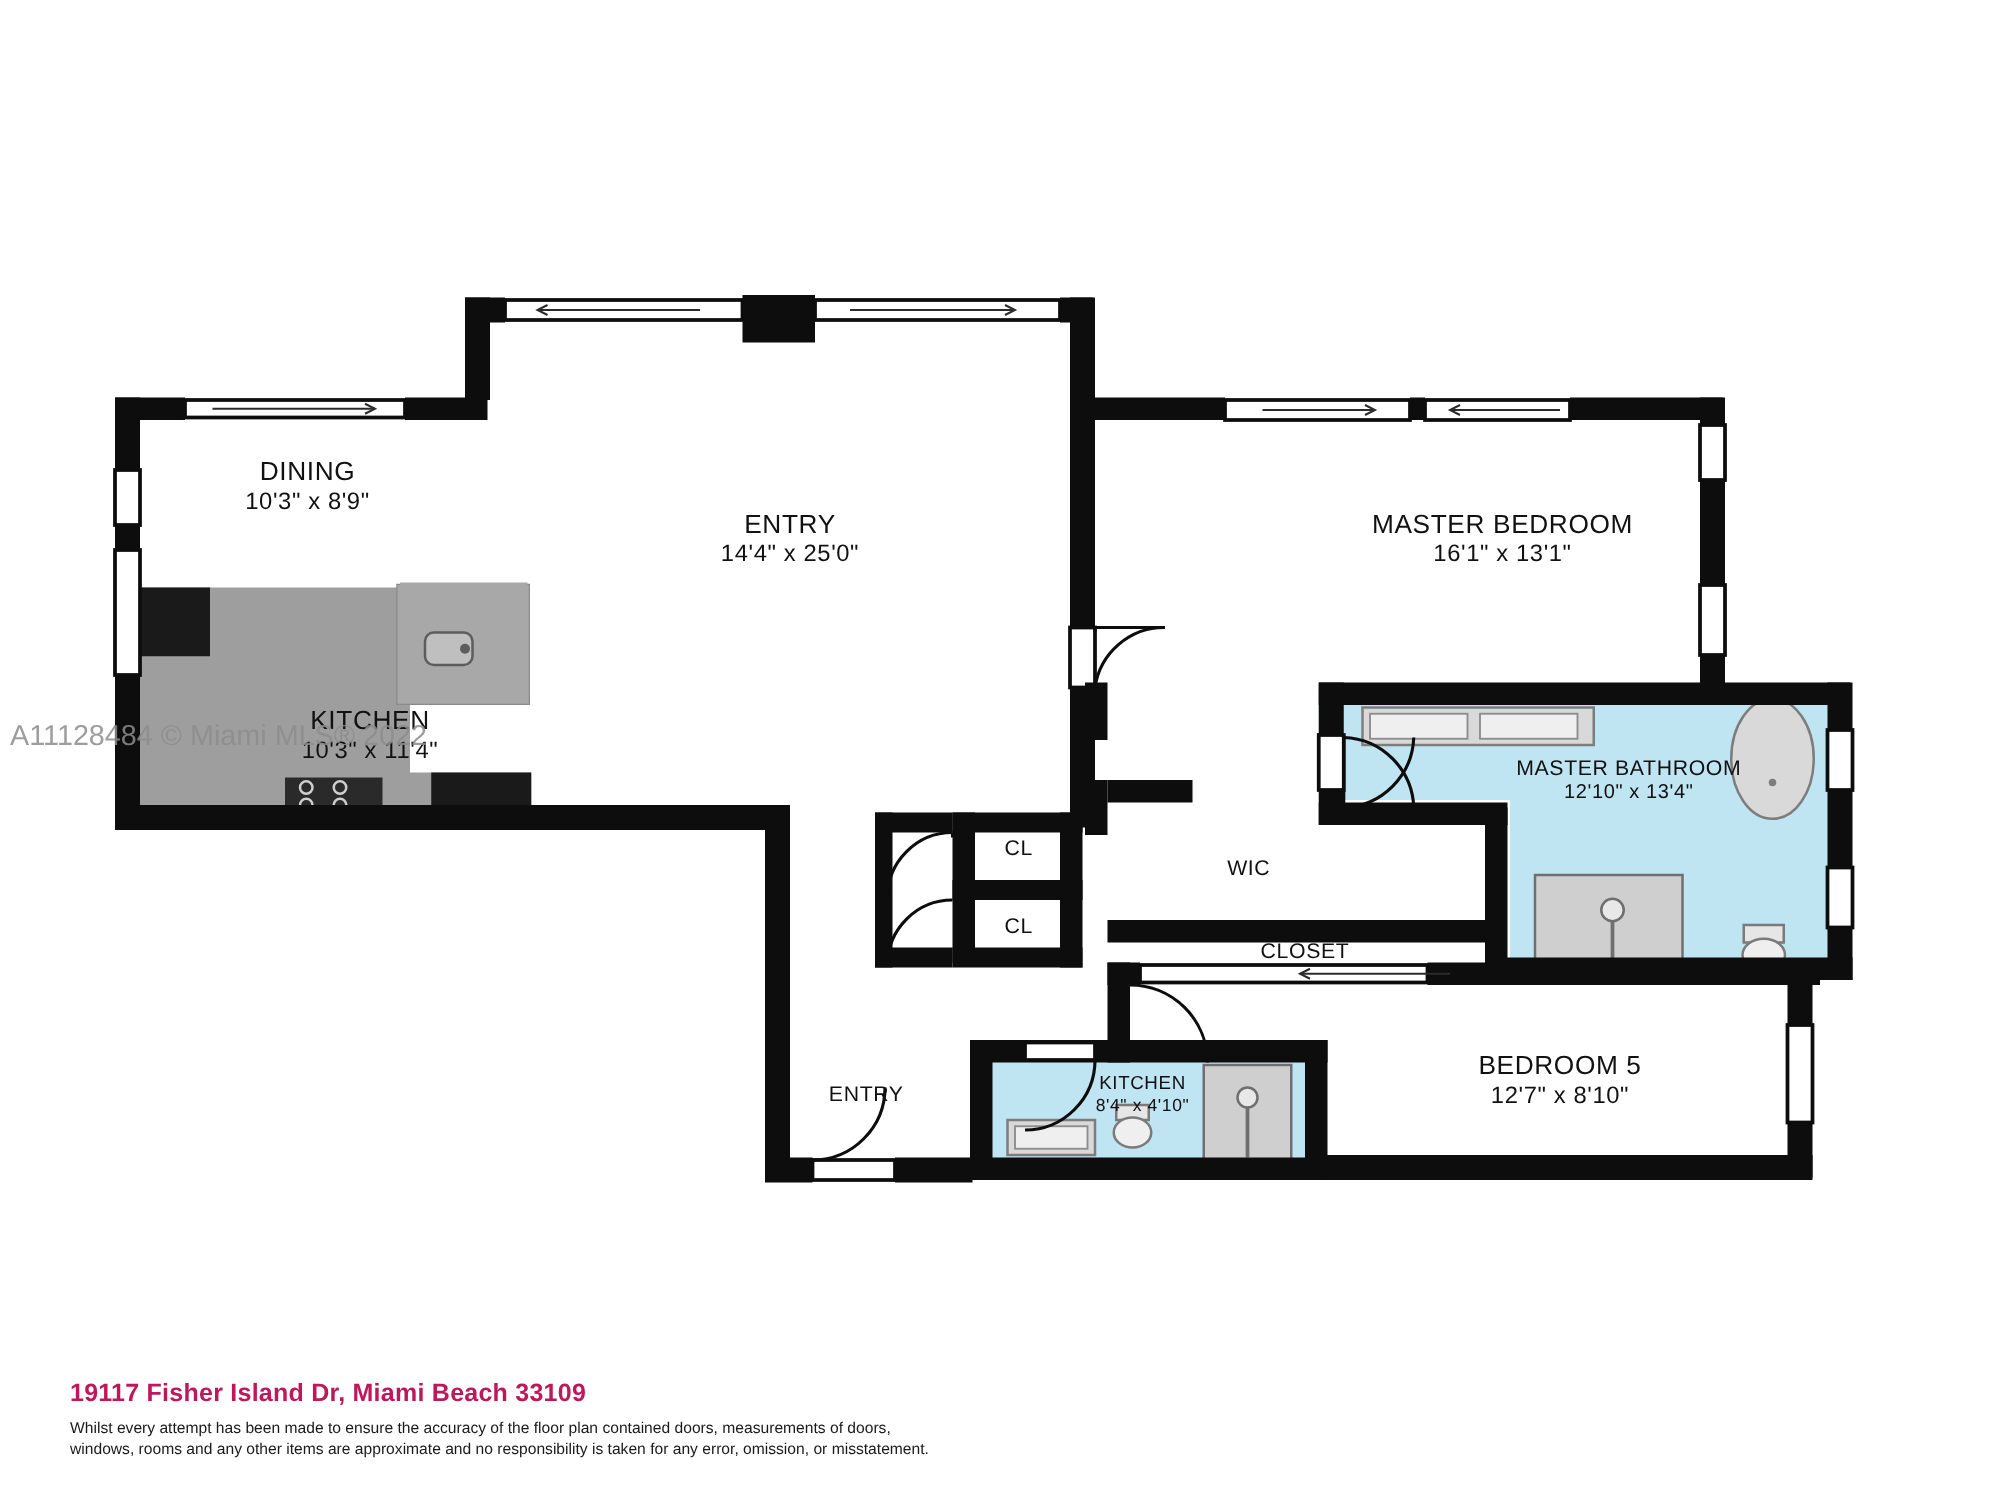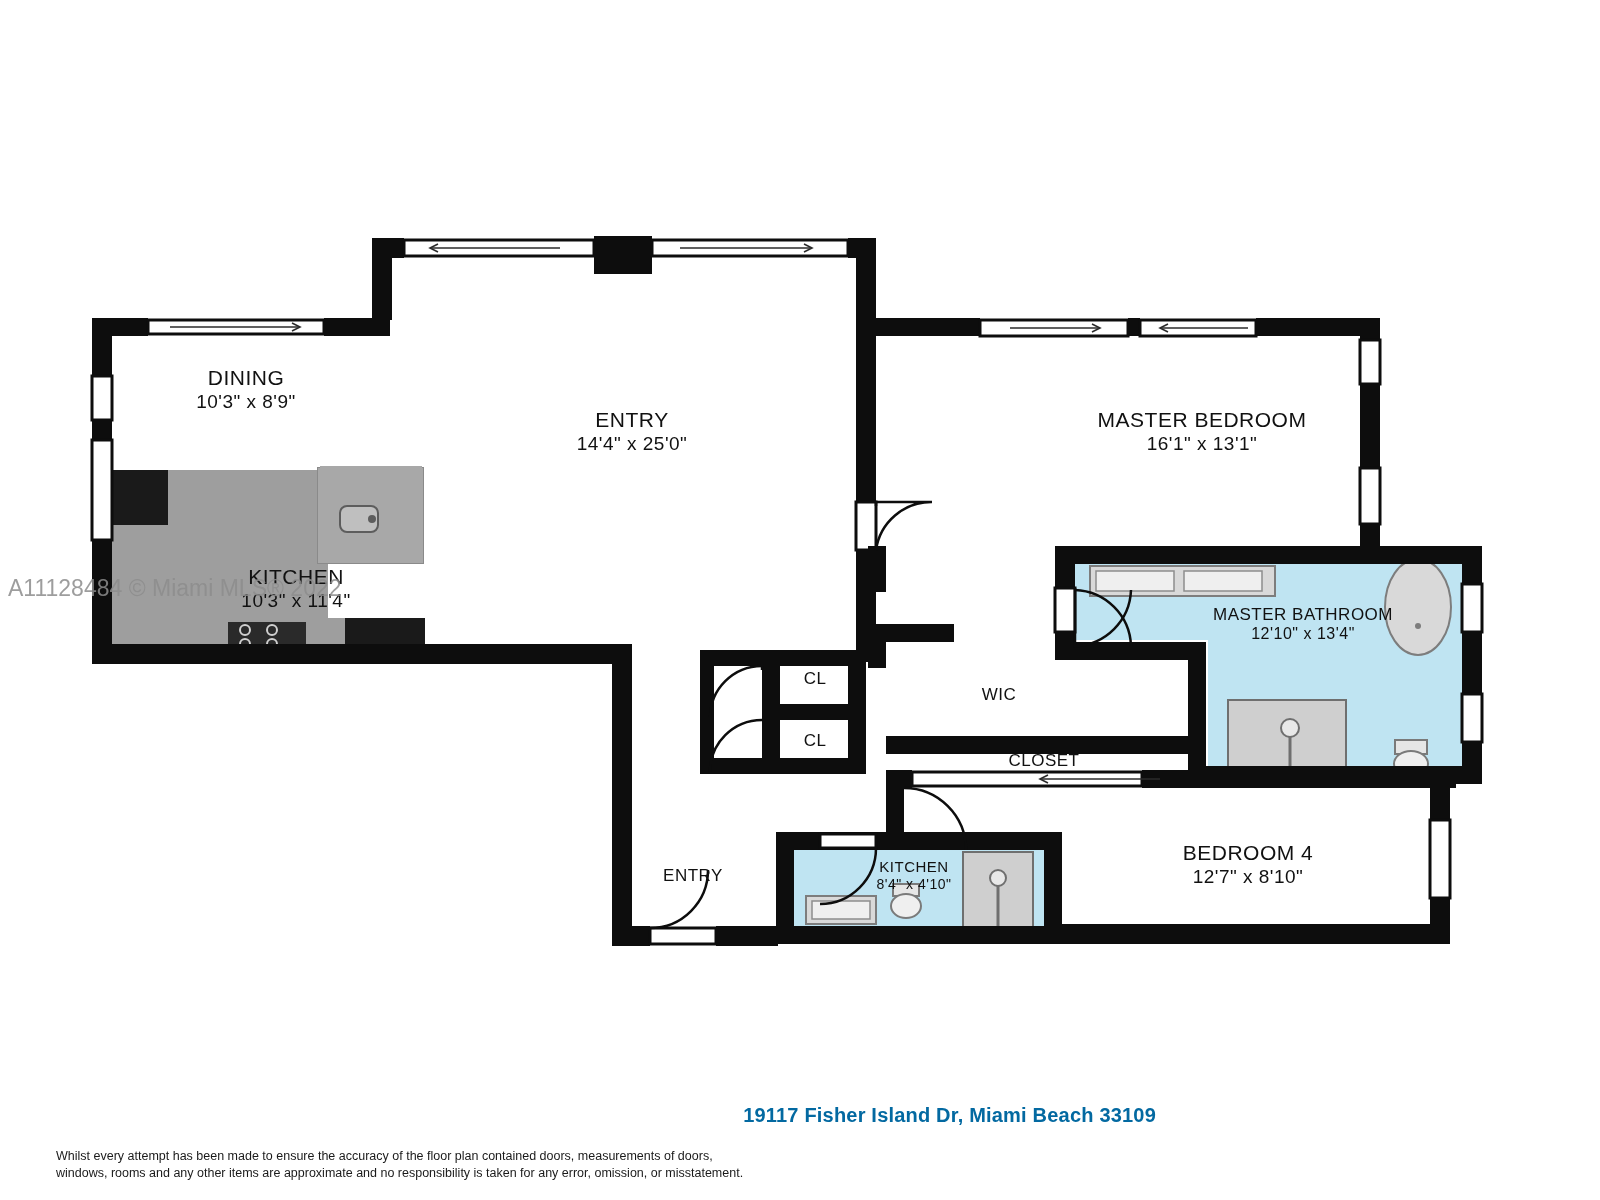--- a/index.html
+++ b/index.html
@@ -58,24 +58,23 @@
   }
   .footer {
     position: absolute;
     left: 56px;
     top: 1104px;
     width: 1100px;
   }
   .footer .addr {
     font-size: 20px;
     font-weight: bold;
-    color: #0369a1;
+    color: #be185d;
     letter-spacing: 0.2px;
-    margin-bottom: 21px;
-    text-align: right;
+    margin-bottom: 7px;
   }
   .footer .disc {
     font-size: 12.5px;
     color: #1a1a1a;
     line-height: 1.32;
   }
 </style>
 </head>
 <body>
 
@@ -301,21 +300,21 @@
   <span class="name" style="display:block;">MASTER BEDROOM</span>
   <span class="dims">16'1" x 13'1"</span>
 </div>
 
 <div class="room-label small" style="left:1203px; top:605px; width:200px;">
   <span class="name">MASTER BATHROOM</span>
   <span class="dims">12'10" x 13'4"</span>
 </div>
 
 <div class="room-label" style="left:1138px; top:841px; width:220px;">
-  <span class="name">BEDROOM 4</span>
+  <span class="name">BEDROOM 5</span>
   <span class="dims">12'7" x 8'10"</span>
 </div>
 
 <div class="room-label tiny" style="left:824px; top:858px; width:180px;">
   <span class="name">KITCHEN</span>
   <span class="dims">8'4" x 4'10"</span>
 </div>
 
 <div class="room-label small" style="left:929px; top:685px; width:140px;">
   <span class="name">WIC</span>

